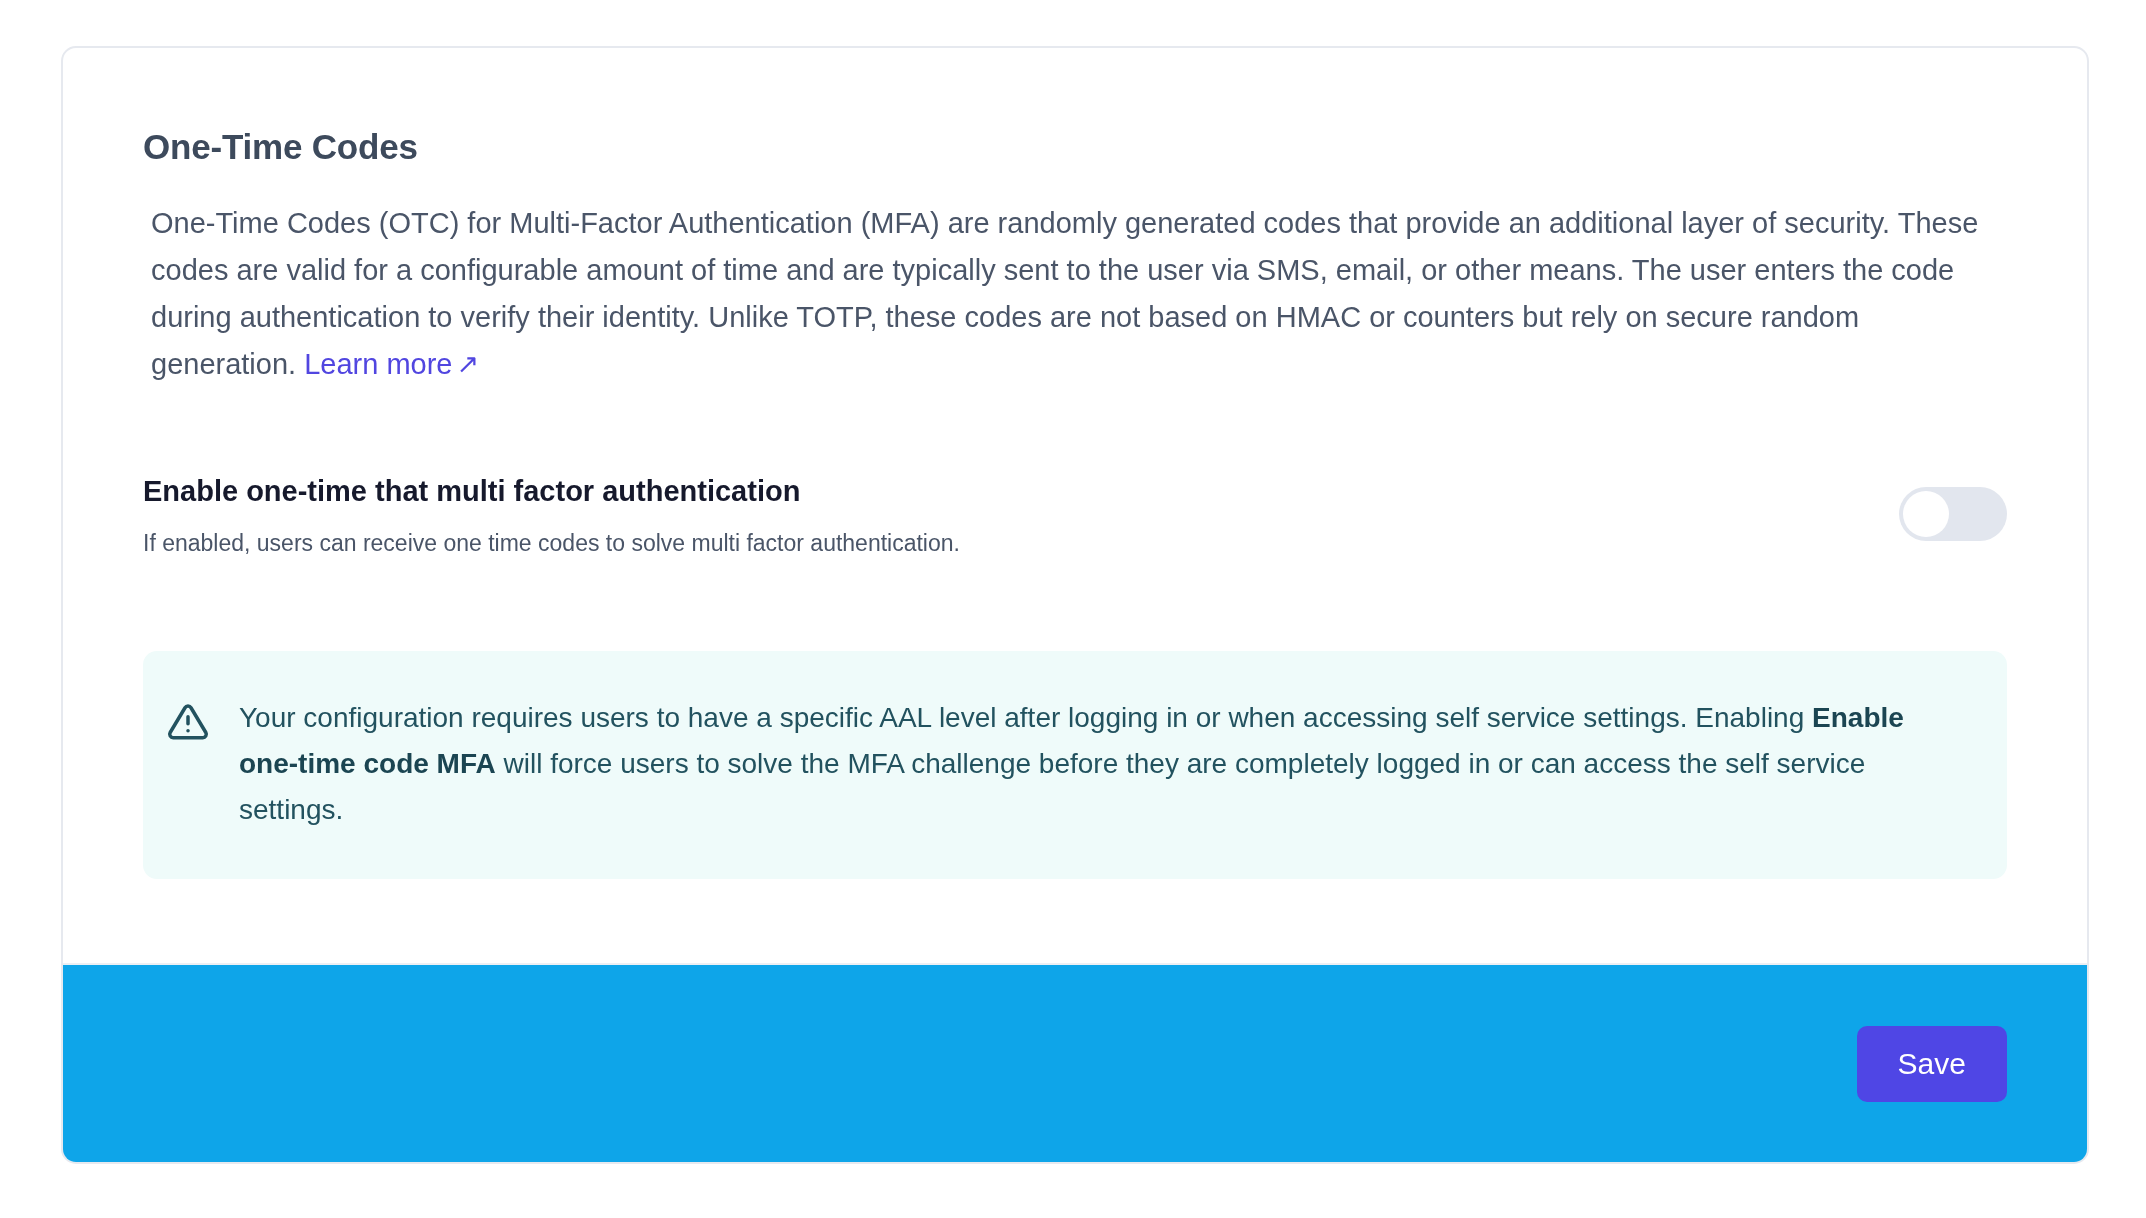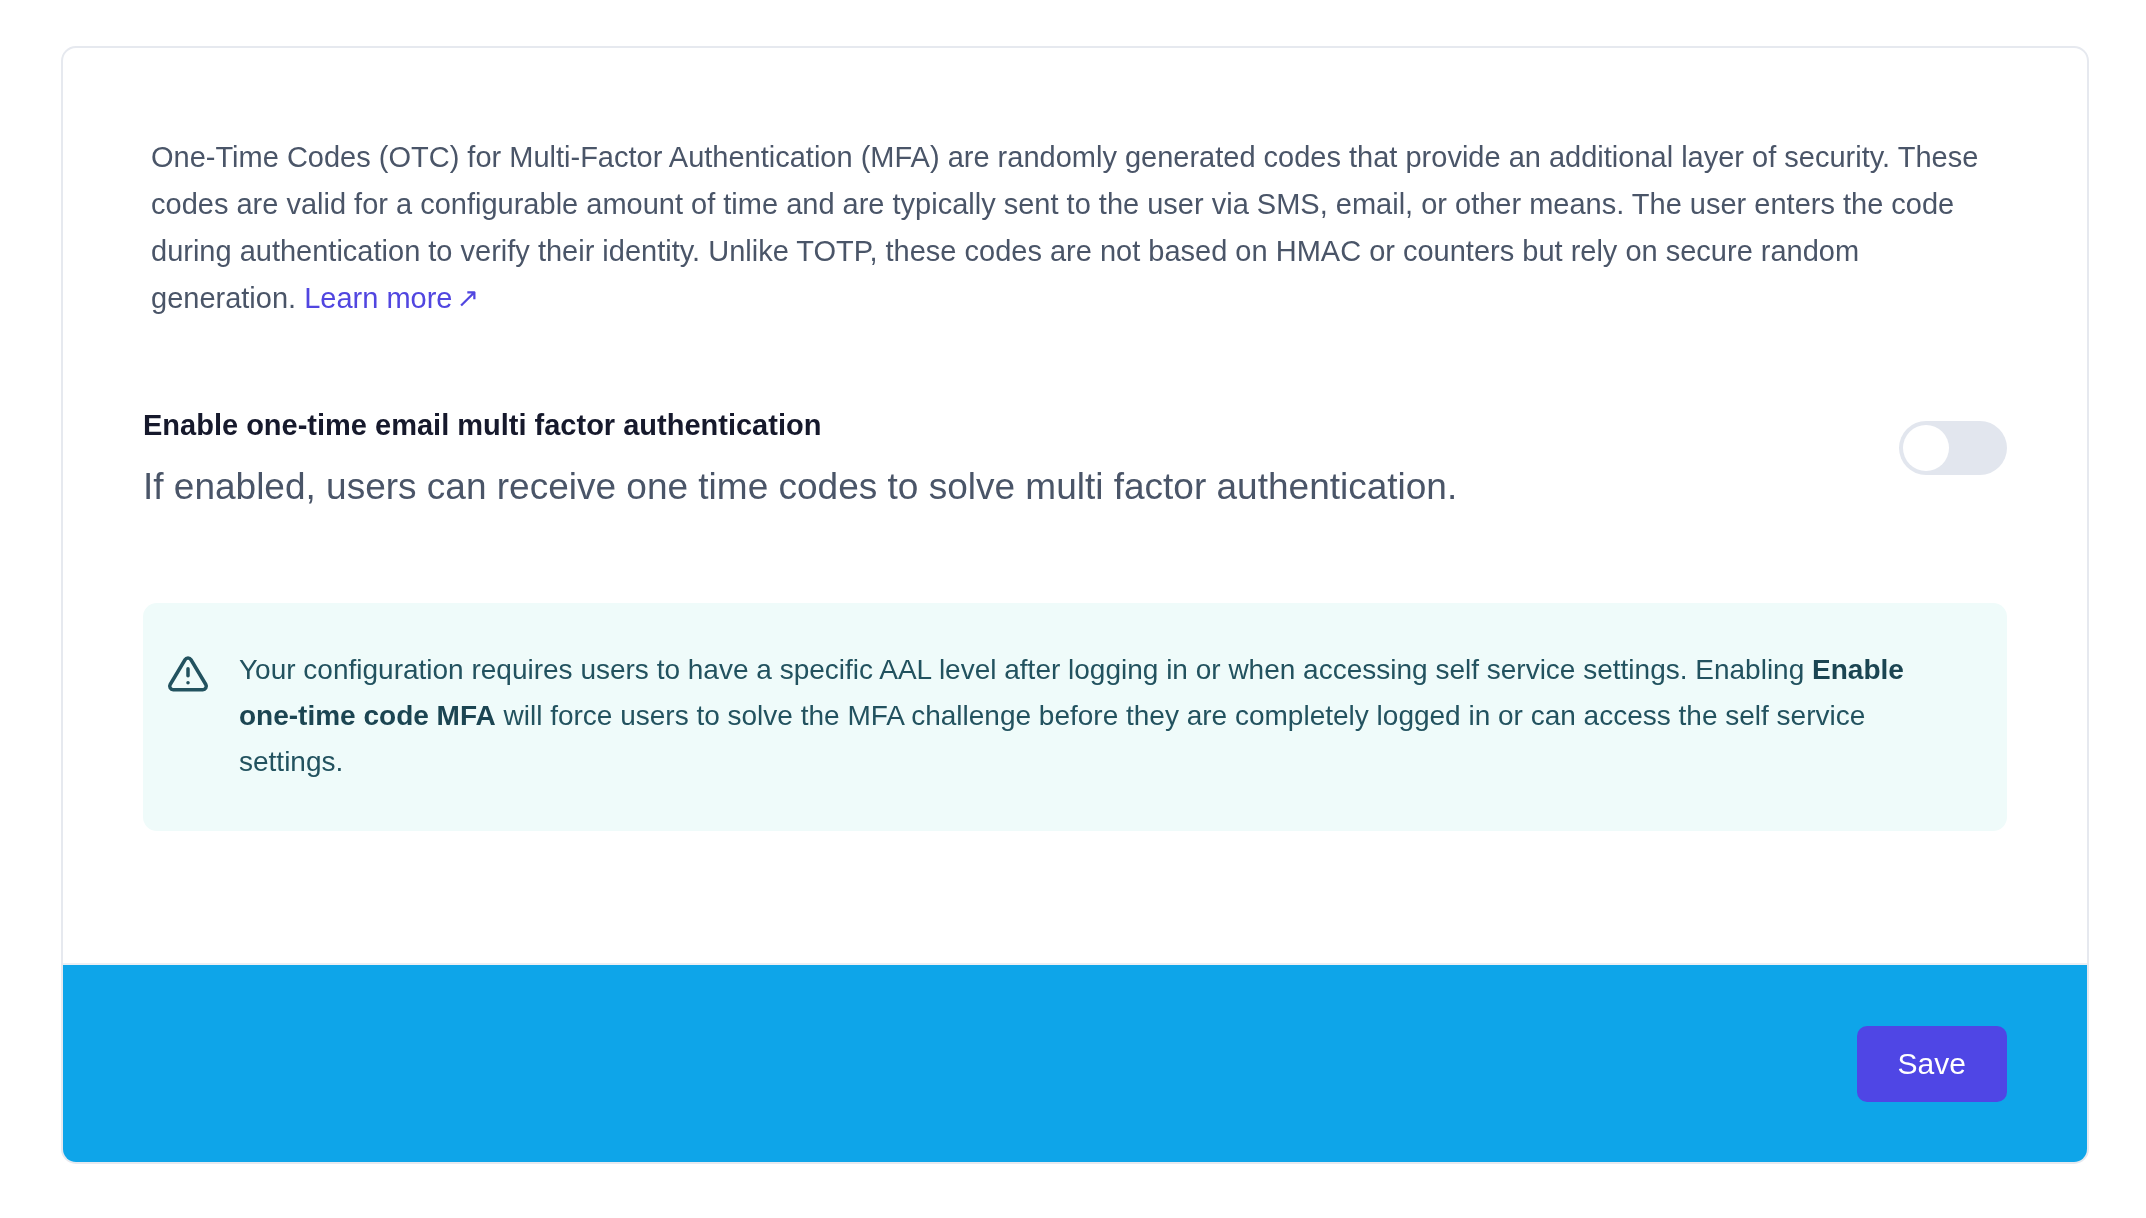--- a/index.html
+++ b/index.html
@@ -81,21 +81,21 @@
 
   .toggle-label {
     font-size: 29px;
     font-weight: bold;
     color: #16192c;
     line-height: 1.3;
     margin: 0 0 18px 0;
   }
 
   .toggle-description {
-    font-size: 37px;
+    font-size: 23px;
     color: #4a5568;
     line-height: 1.3;
     margin: 0;
   }
 
   .toggle-switch {
     flex: 0 0 auto;
     position: relative;
     width: 108px;
     height: 54px;
@@ -166,28 +166,29 @@
     cursor: pointer;
   }
 </style>
 </head>
 <body>
 
 <div class="settings-card">
 
   <div class="card-body">
 
+    <h2 class="section-title">One-Time Codes</h2>
 
     <p class="section-description">
       <span>One-Time Codes (OTC) for Multi-Factor Authentication (MFA) are randomly generated codes that provide an additional layer of security. These codes are valid for a configurable amount of time and are typically sent to the user via SMS, email, or other means. The user enters the code during authentication to verify their identity. Unlike TOTP, these codes are not based on HMAC or counters but rely on secure random generation. </span><a class="learn-more-link" href="#"><span>Learn more</span><span class="ext-arrow">↗</span></a>
     </p>
 
     <div class="toggle-row">
       <div class="toggle-texts">
-        <div class="toggle-label">Enable one-time email multi factor authentication</div>
+        <div class="toggle-label">Enable one-time that multi factor authentication</div>
         <div class="toggle-description">If enabled, users can receive one time codes to solve multi factor authentication.</div>
       </div>
       <div class="toggle-switch" role="switch" aria-checked="false">
         <span class="knob"></span>
       </div>
     </div>
 
     <div class="alert-callout">
       <span class="alert-icon">
         <svg width="42" height="42" viewBox="0 0 24 24" fill="none" stroke="#22525f" stroke-width="2" stroke-linecap="round" stroke-linejoin="round">

